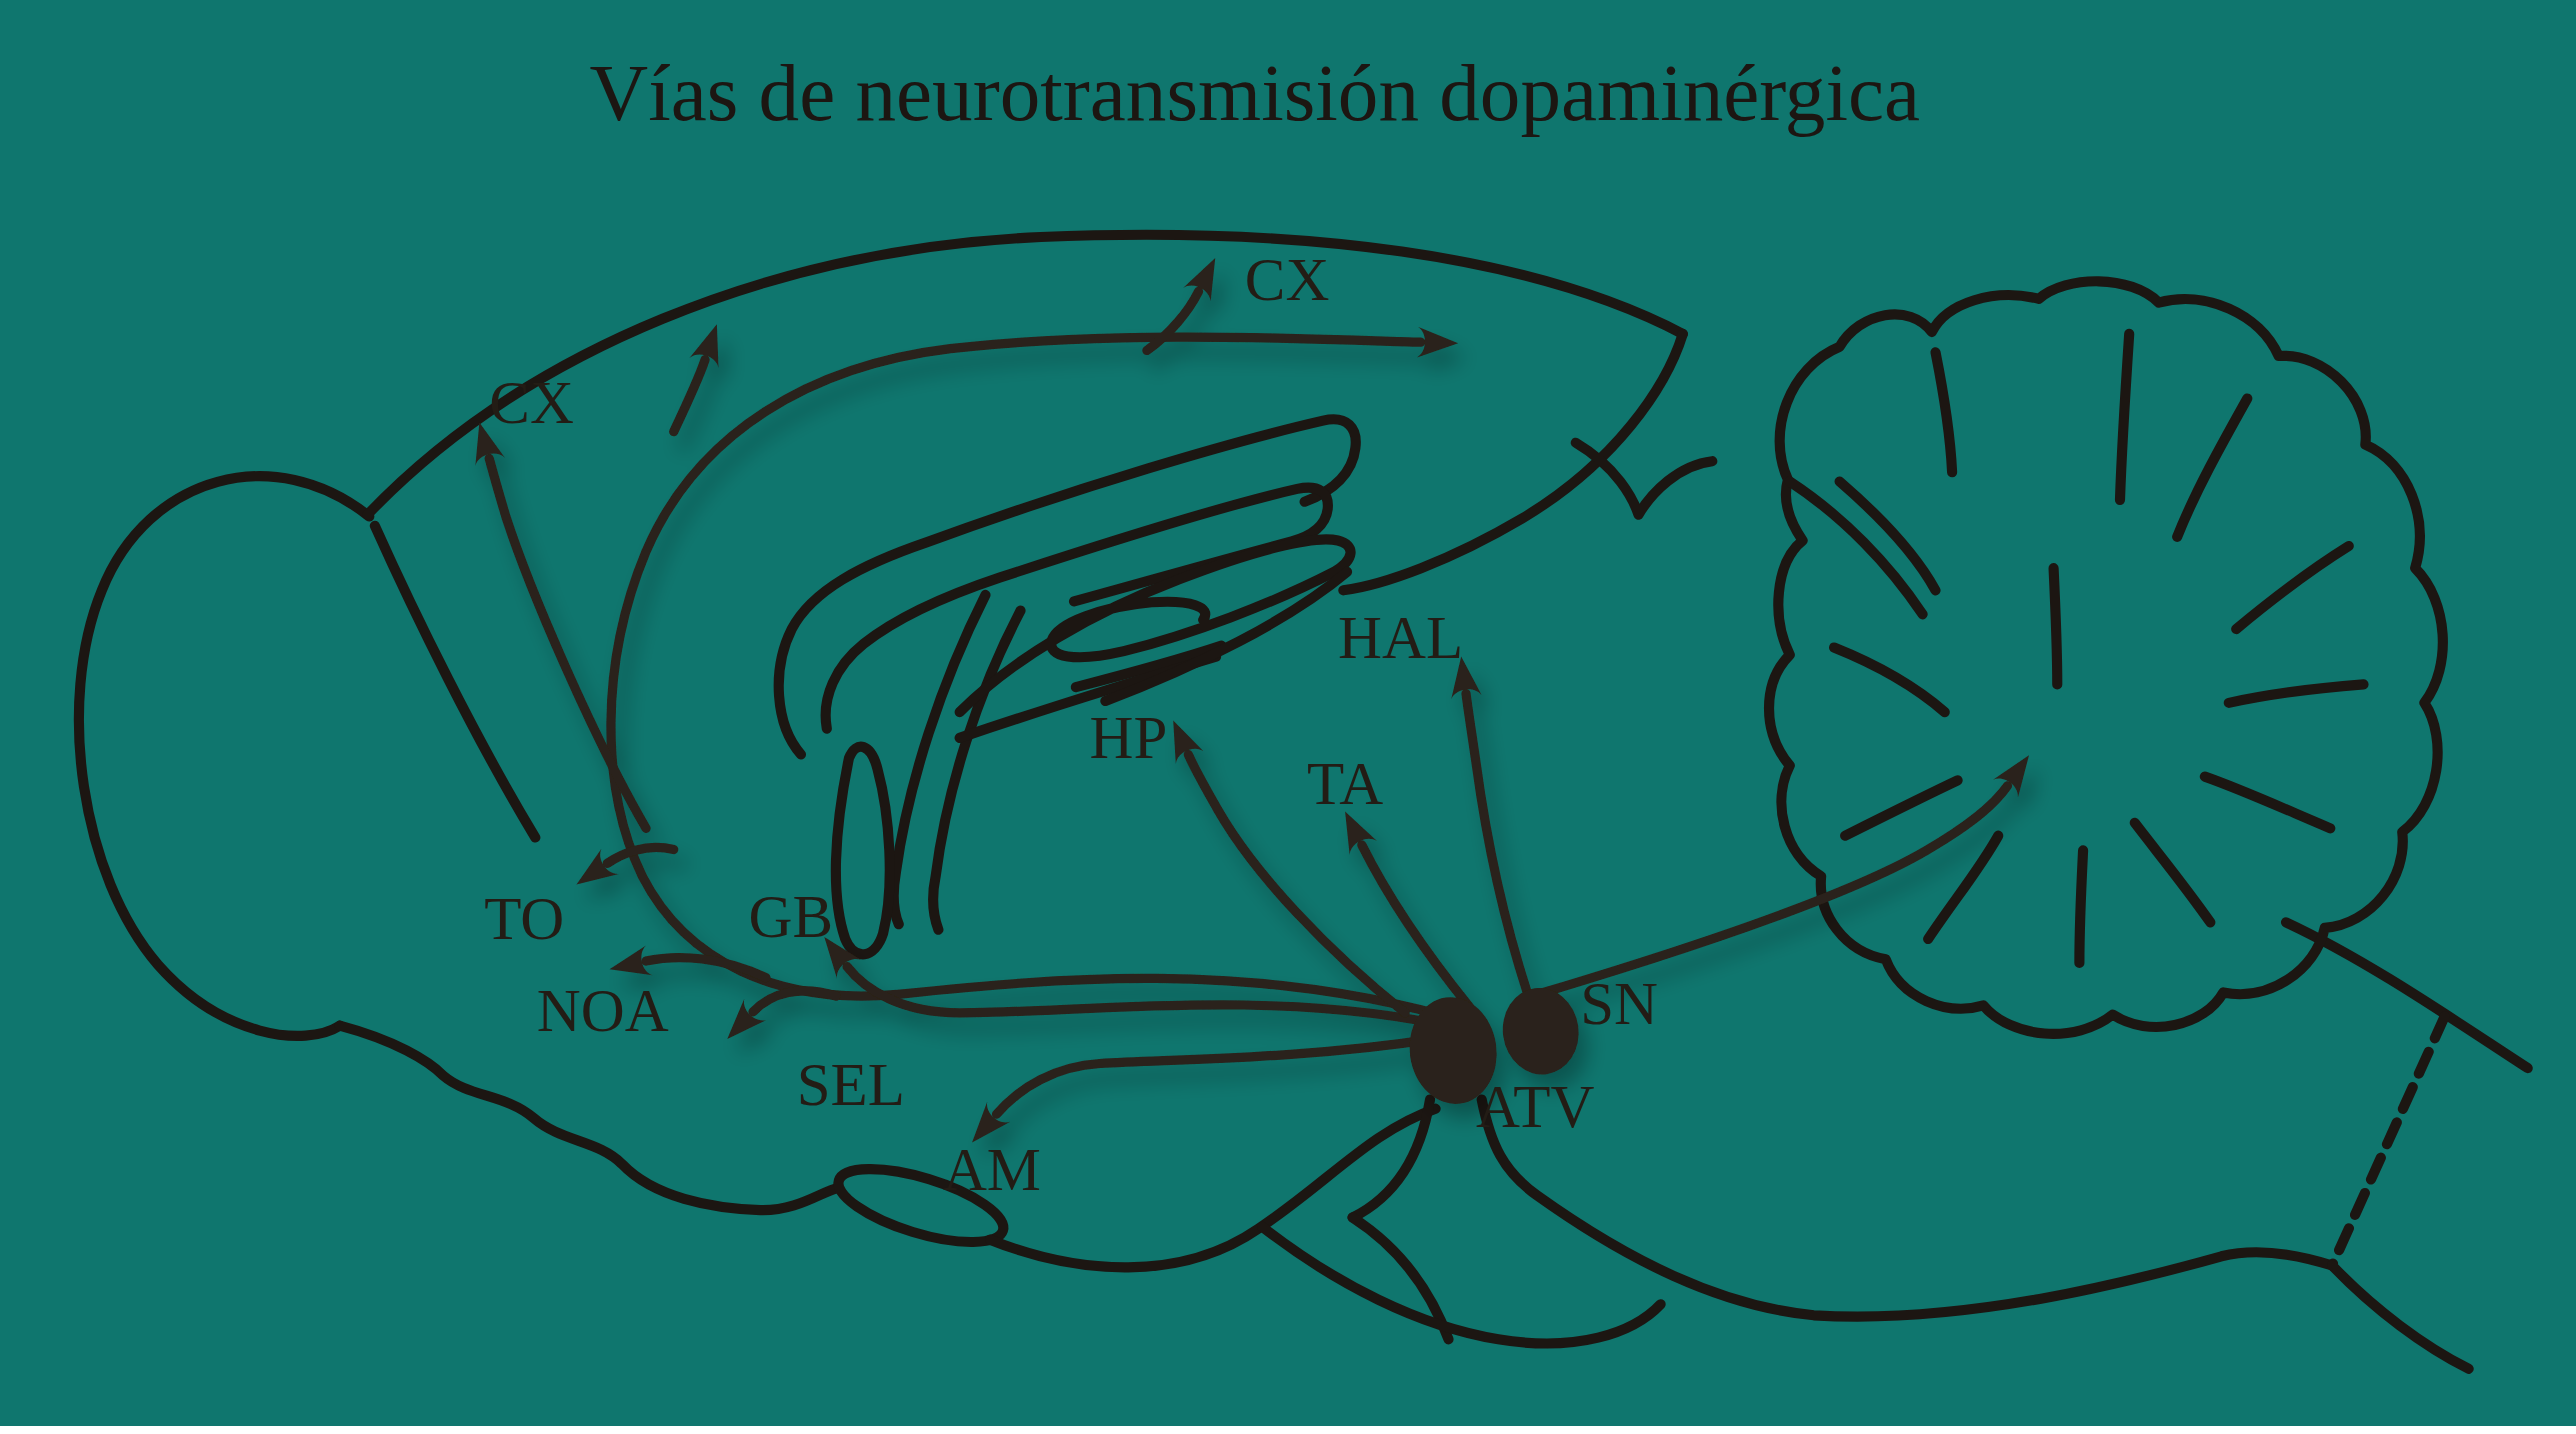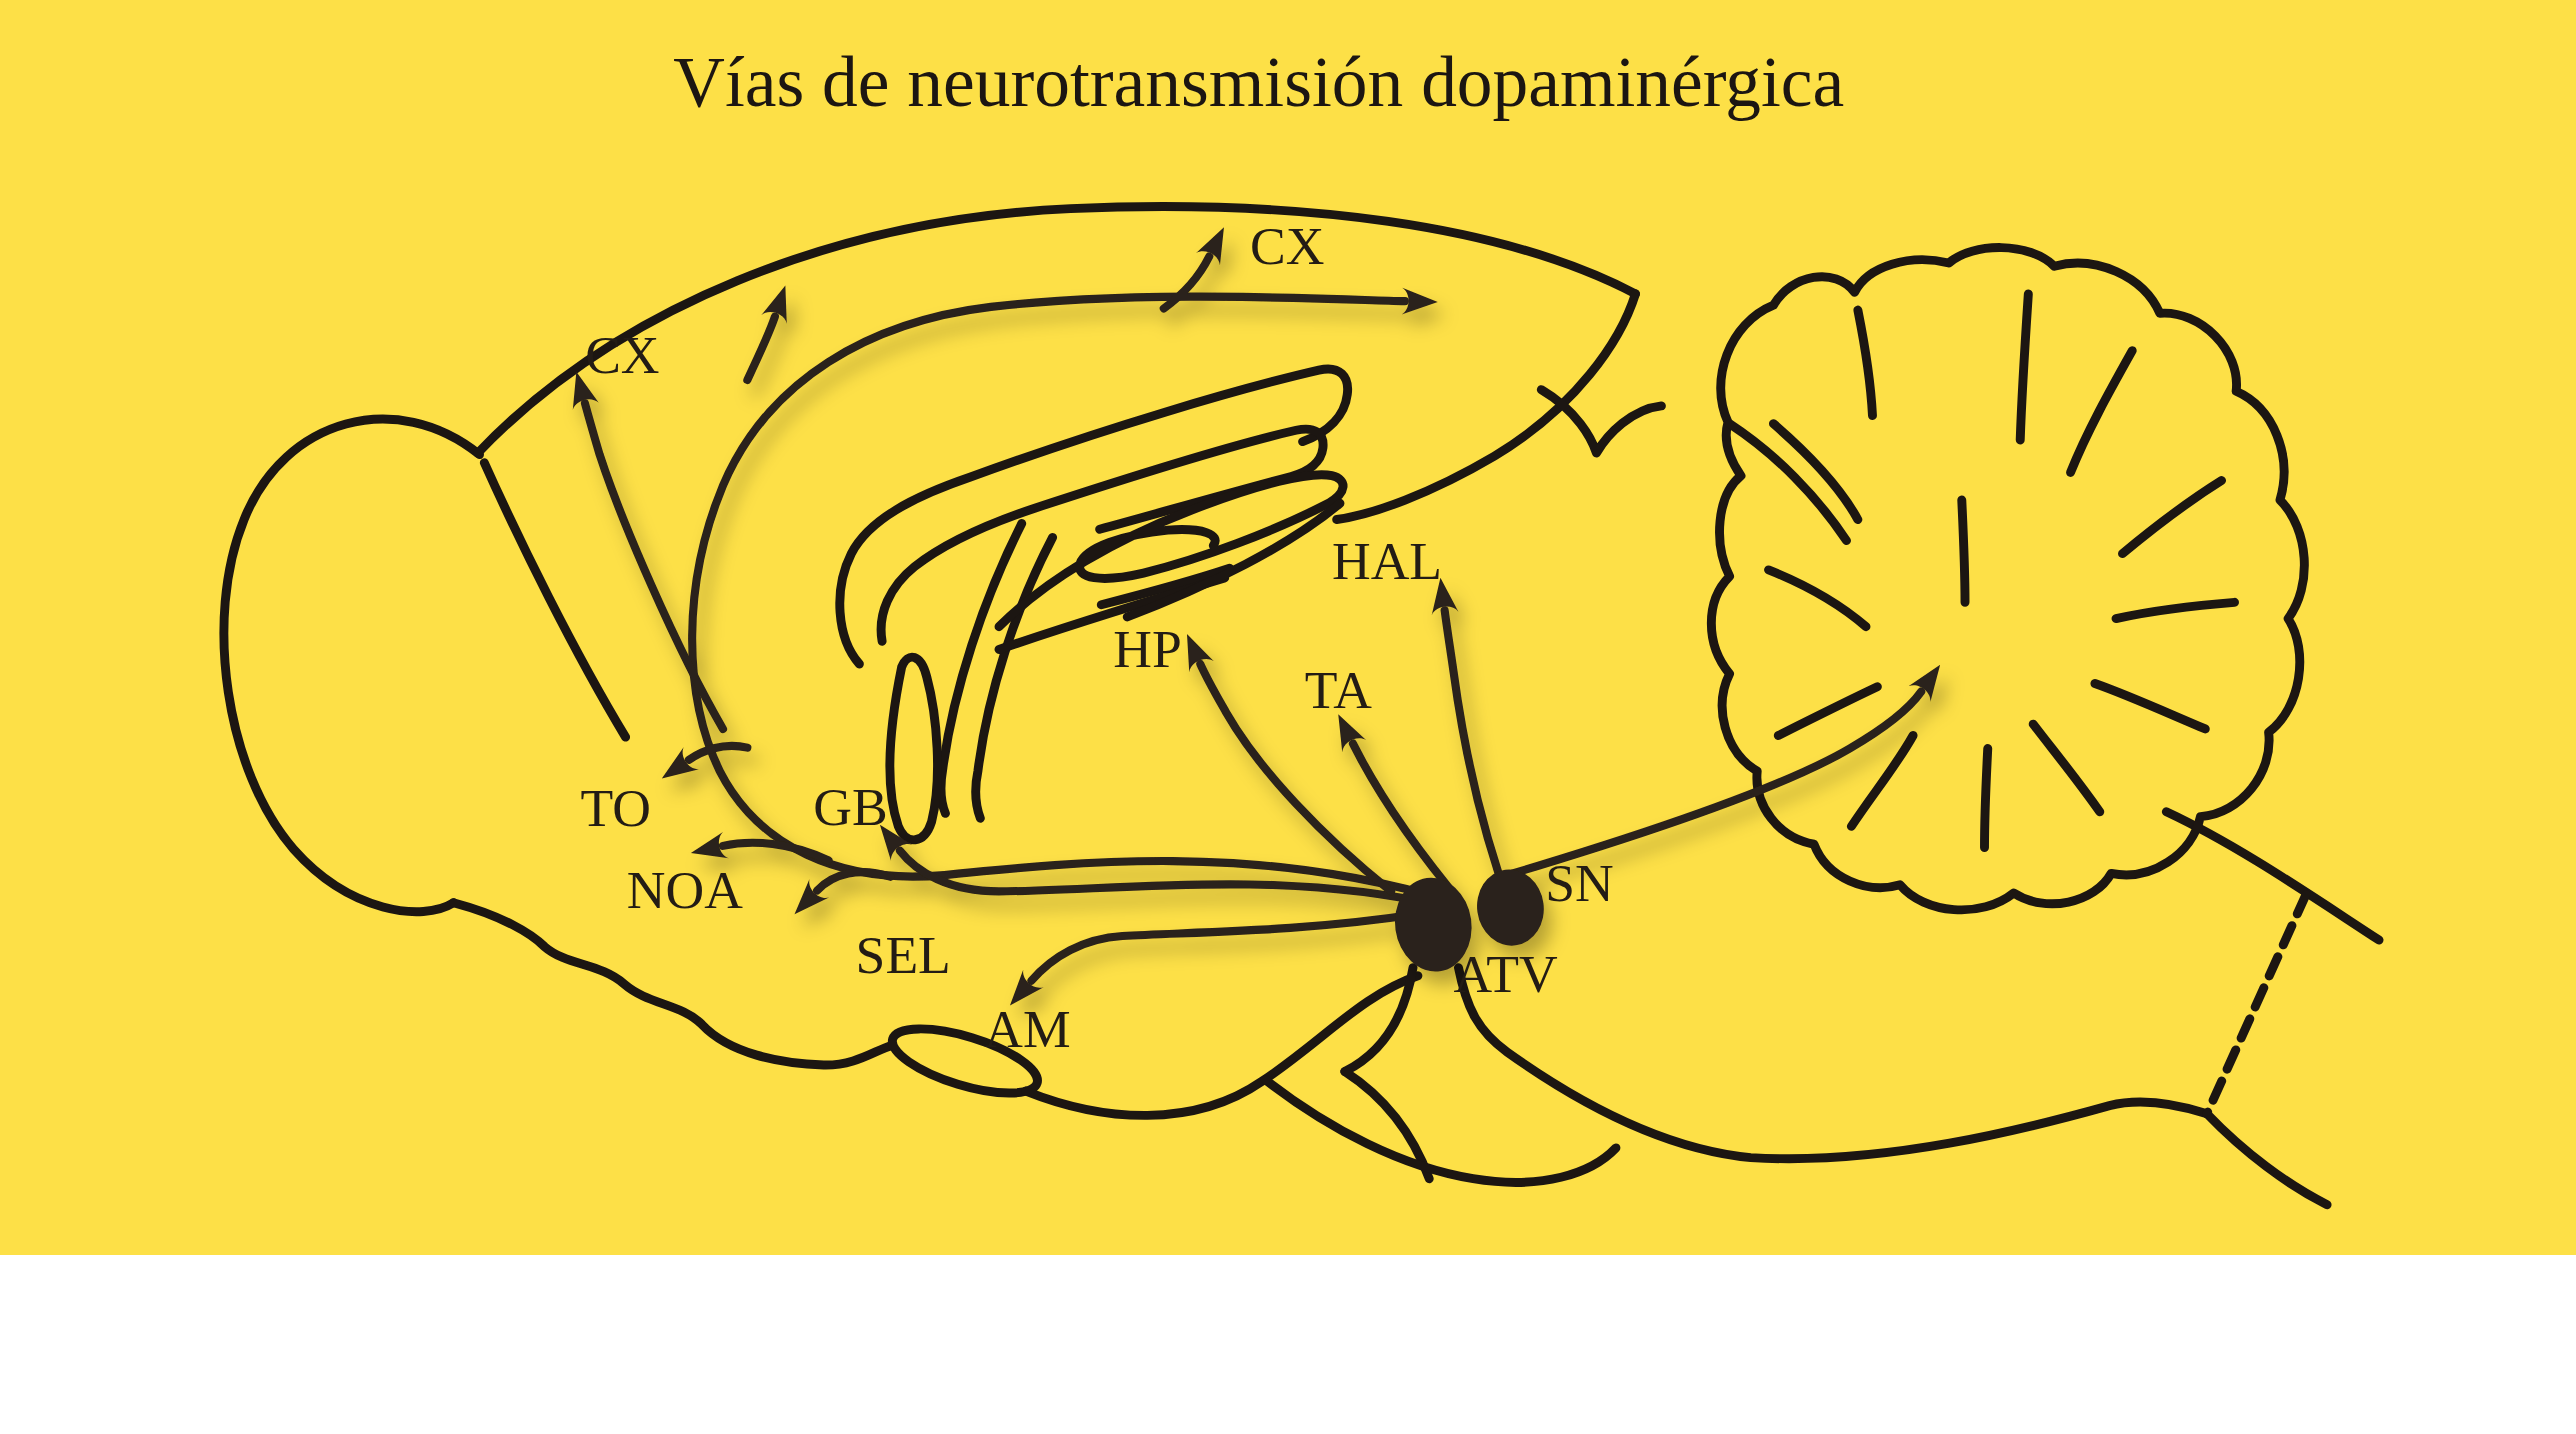--- a/index.html
+++ b/index.html
@@ -1,16 +1,16 @@
 <!DOCTYPE html>
 <html style="font-size:15px"><head>
 <meta charset="utf-8">
 <style>
   html,body{margin:0;padding:0;background:#ffffff;}
-  .stage{position:relative;width:2576px;height:1255px;background:#fde047;overflow:hidden;}
+  .stage{position:relative;width:2576px;height:1426px;background:#0f766e;overflow:hidden;}
   svg{display:block;width:100%;height:100%;}
   .anat{fill:none;stroke:#1c1612;stroke-width:11;stroke-linecap:round;stroke-linejoin:round;}
   .arrow{fill:none;stroke:#2b211a;stroke-width:10;stroke-linecap:round;stroke-linejoin:round;}
   .nucleus{fill:#2b211a;stroke:none;}
   .lbl{font:66px "Liberation Serif", serif;fill:#231c15;text-anchor:middle;}
   .ttl{font:88px "Liberation Serif", serif;fill:#1c1612;text-anchor:middle;}
 </style>
 </head>
 <body>
 

